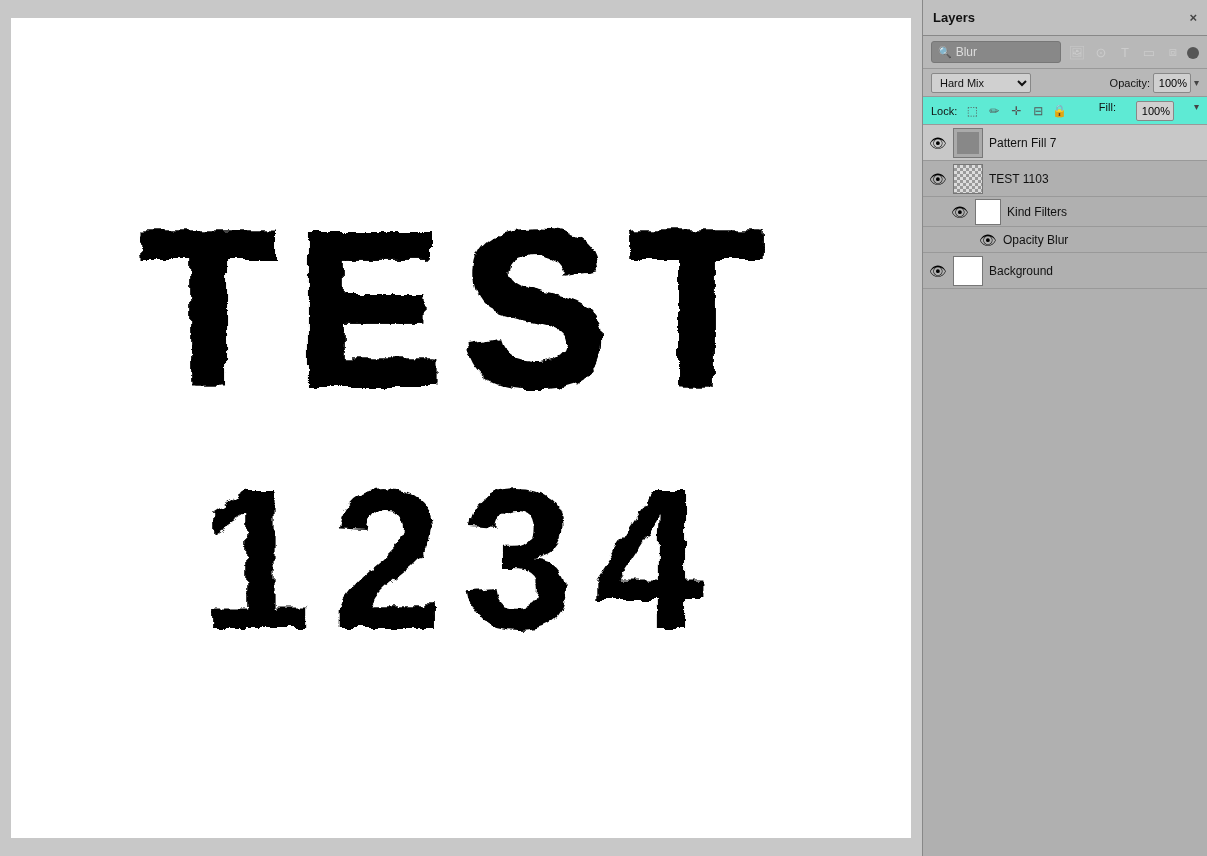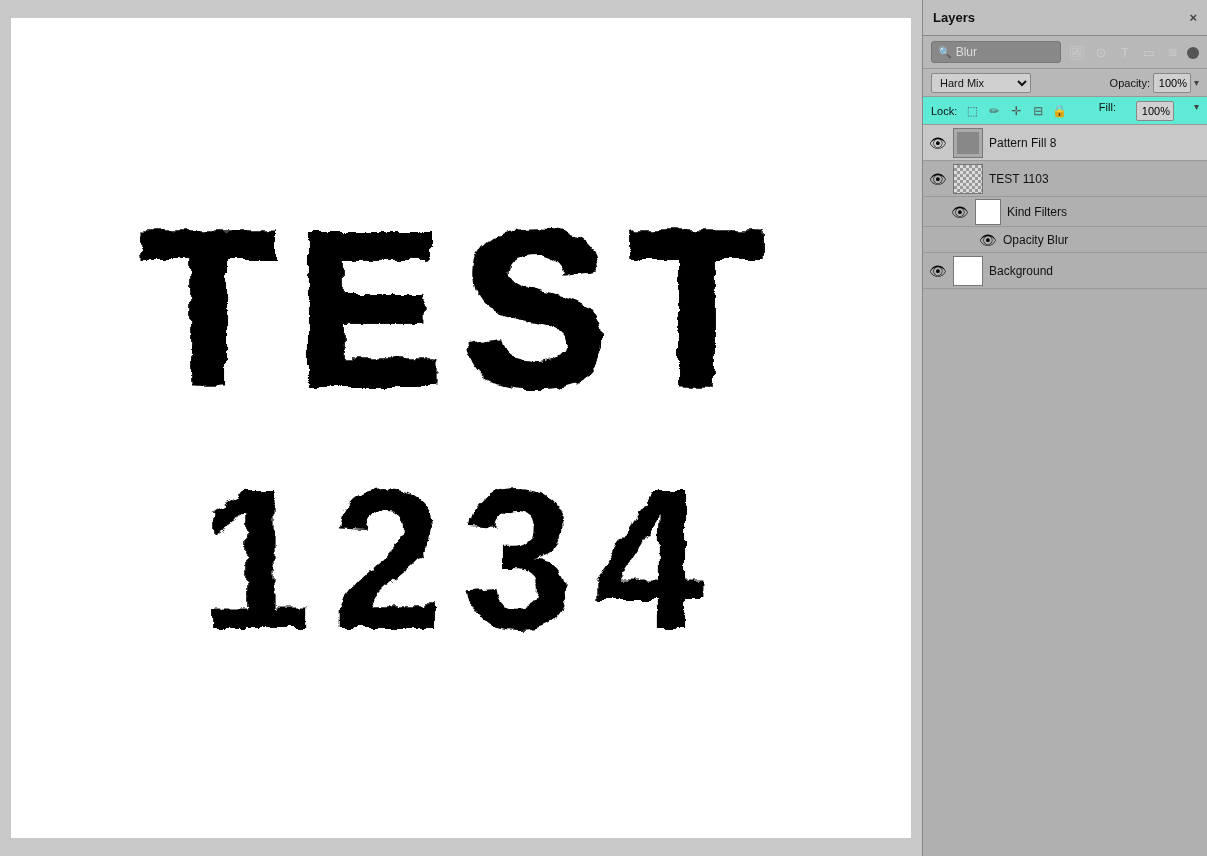--- a/index.html
+++ b/index.html
@@ -452,21 +452,21 @@
 
   <div class="layers-list">
 
     <div class="layer-item active">
       <div class="eye-icon">
         <span class="eye-svg">👁</span>
       </div>
       <div class="layer-thumbnail">
         <div class="thumb-pf"></div>
       </div>
-      <span class="layer-name">Pattern Fill 8</span>
+      <span class="layer-name">Pattern Fill 7</span>
     </div>
 
     <div class="layer-item">
       <div class="eye-icon">
         <span class="eye-svg">👁</span>
       </div>
       <div class="layer-thumbnail">
         <div class="thumb-checkered"></div>
       </div>
       <span class="layer-name">TEST 1103</span>

